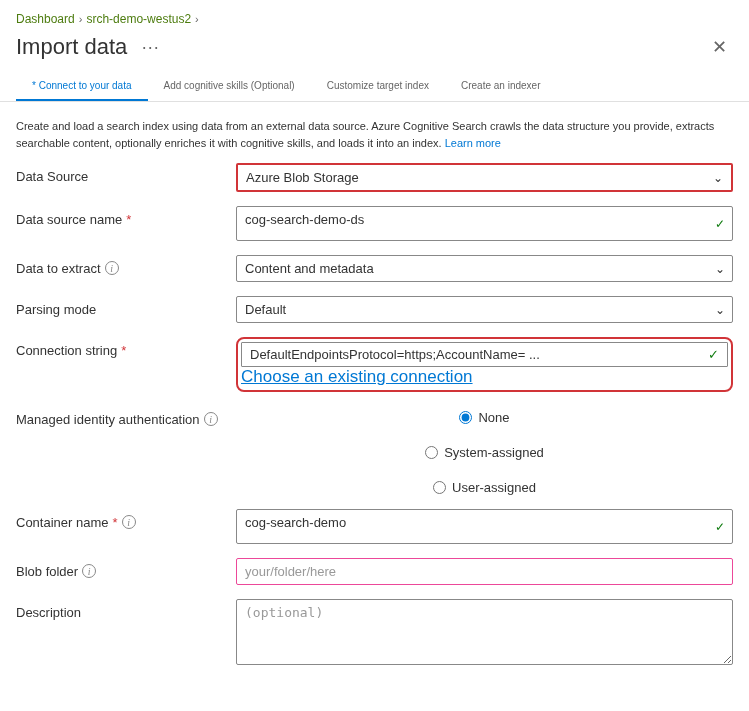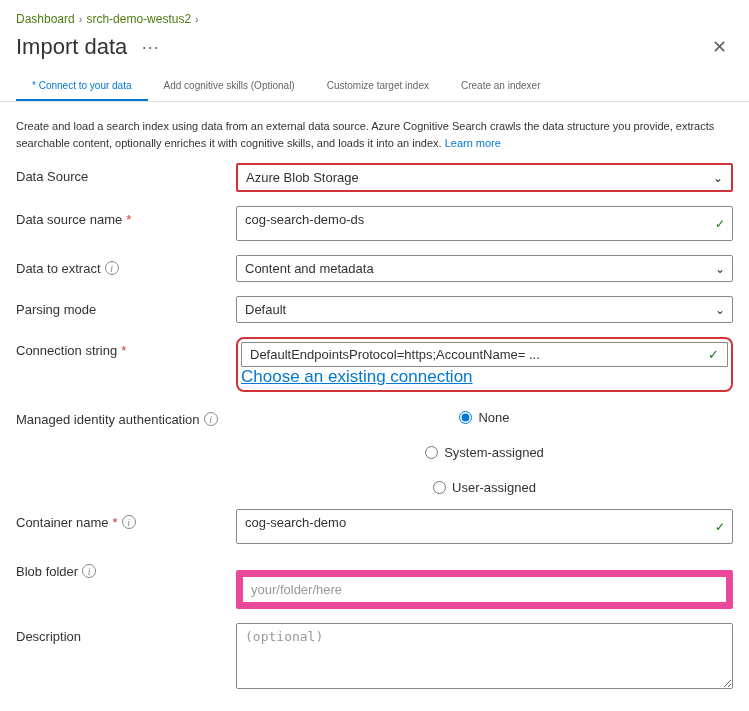--- a/index.html
+++ b/index.html
@@ -178,26 +178,25 @@
       cursor: pointer;
       font-size: 13px;
     }
     .radio-input {
       accent-color: #0078d4;
       cursor: pointer;
     }
     .text-input {
       width: 100%;
       padding: 5px 8px;
-      border: 7px solid #ec4899;
+      border: 1px solid #ec4899;
       border-radius: 2px;
       font-size: 13px;
       color: #999;
       background: #fff;
-      margin-top: 12px;
     }
     .text-input::placeholder {
       color: #999;
     }
     .textarea-input {
       width: 100%;
       padding: 5px 8px;
       border: 1px solid #888;
       border-radius: 2px;
       font-size: 13px;

